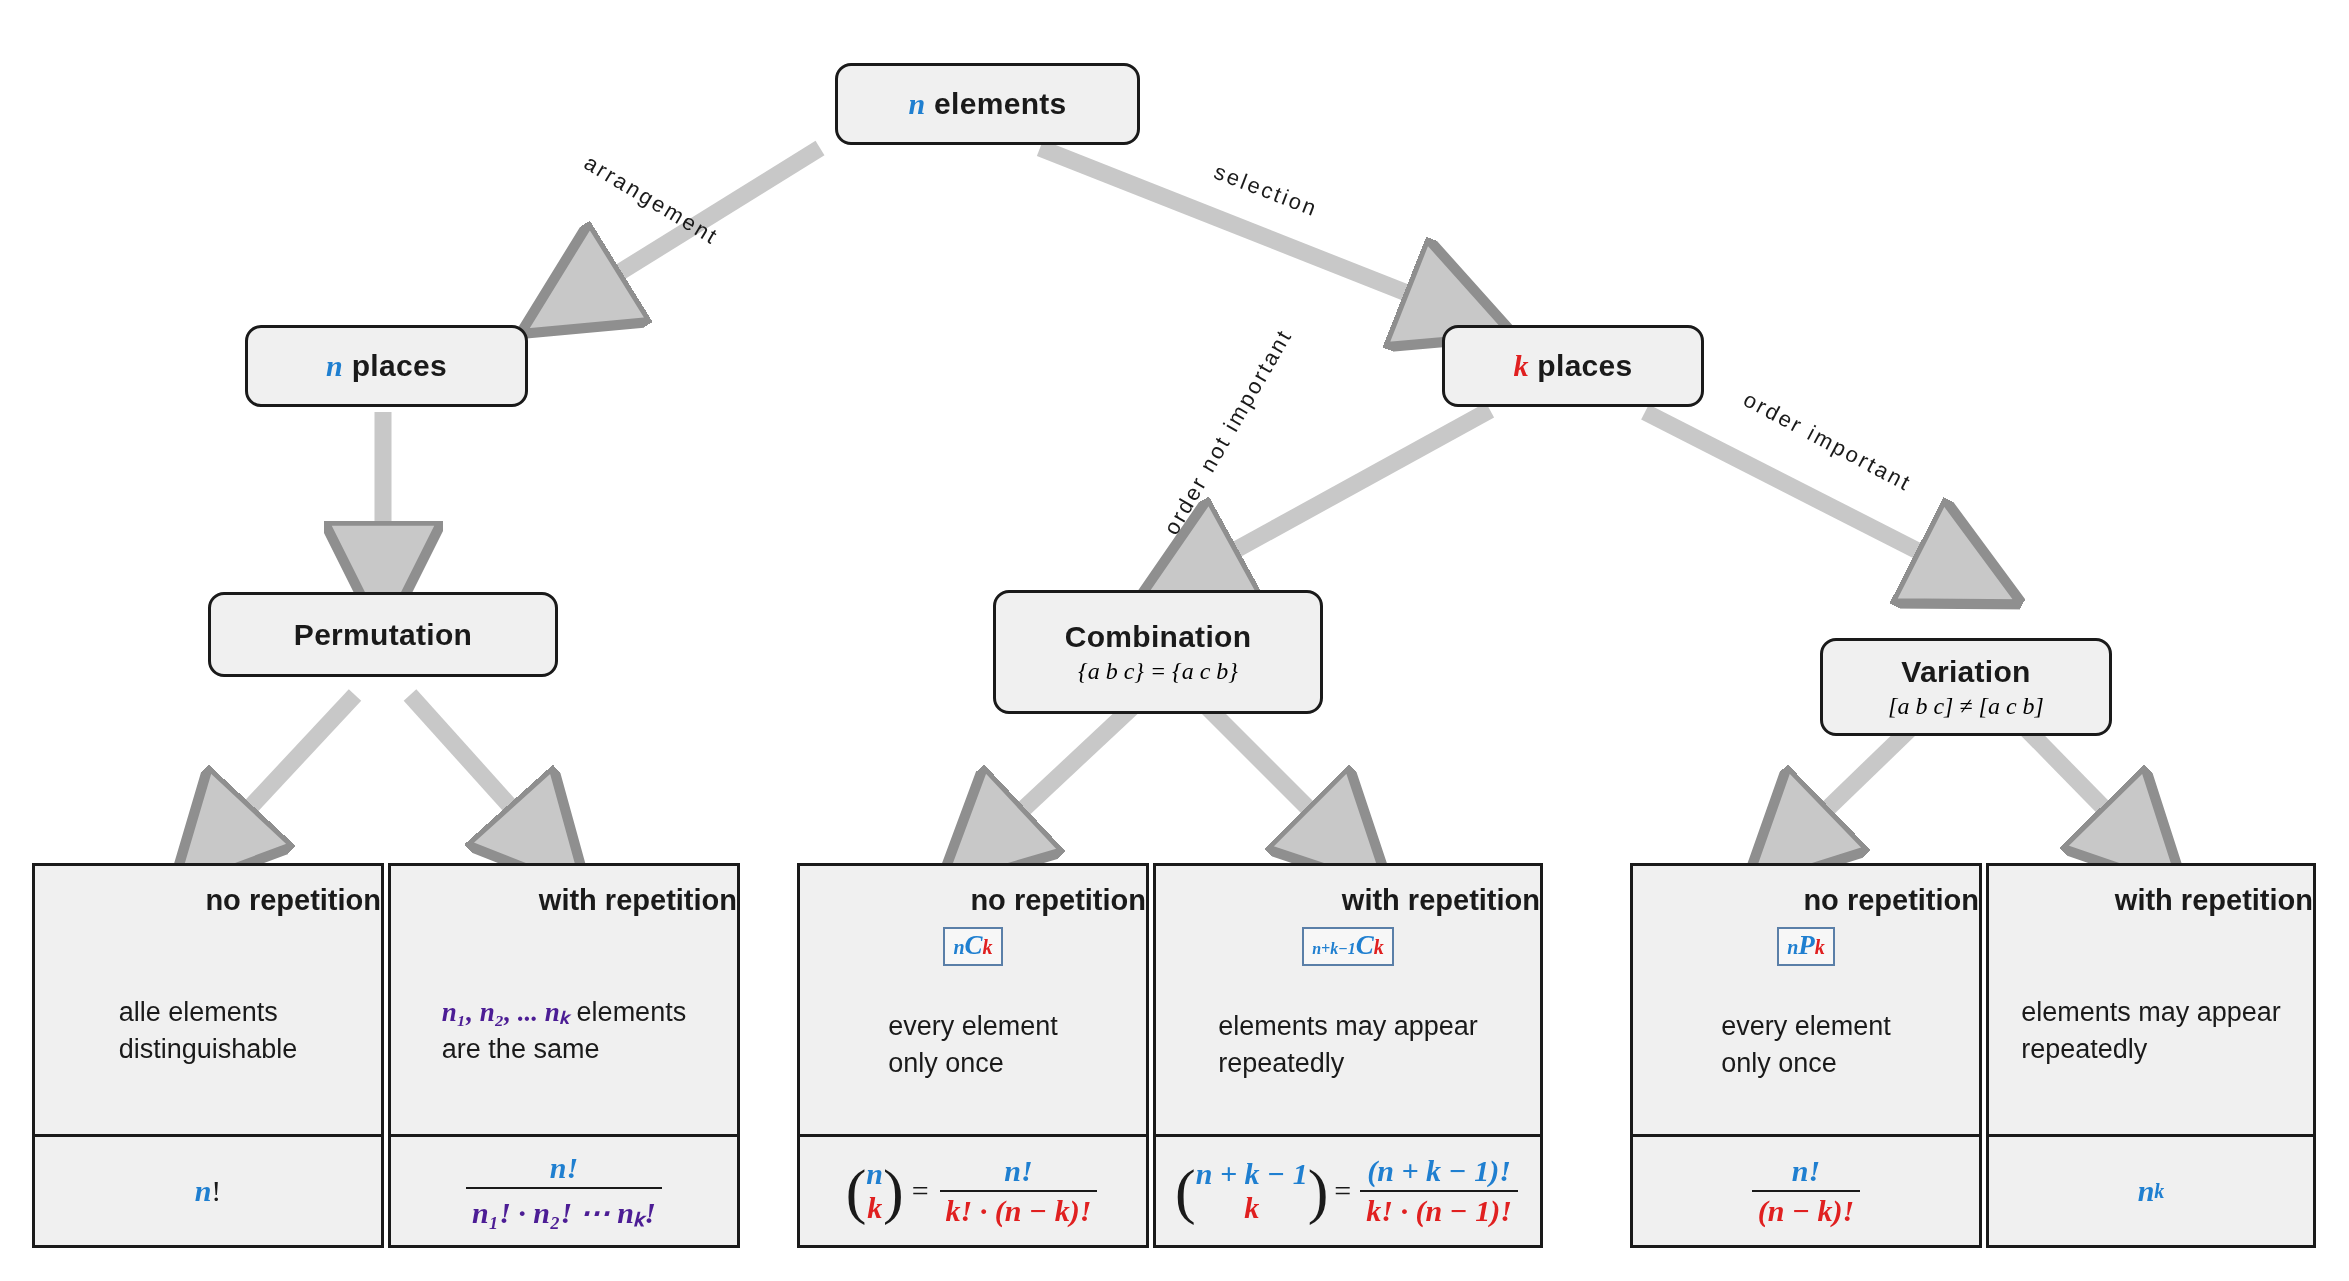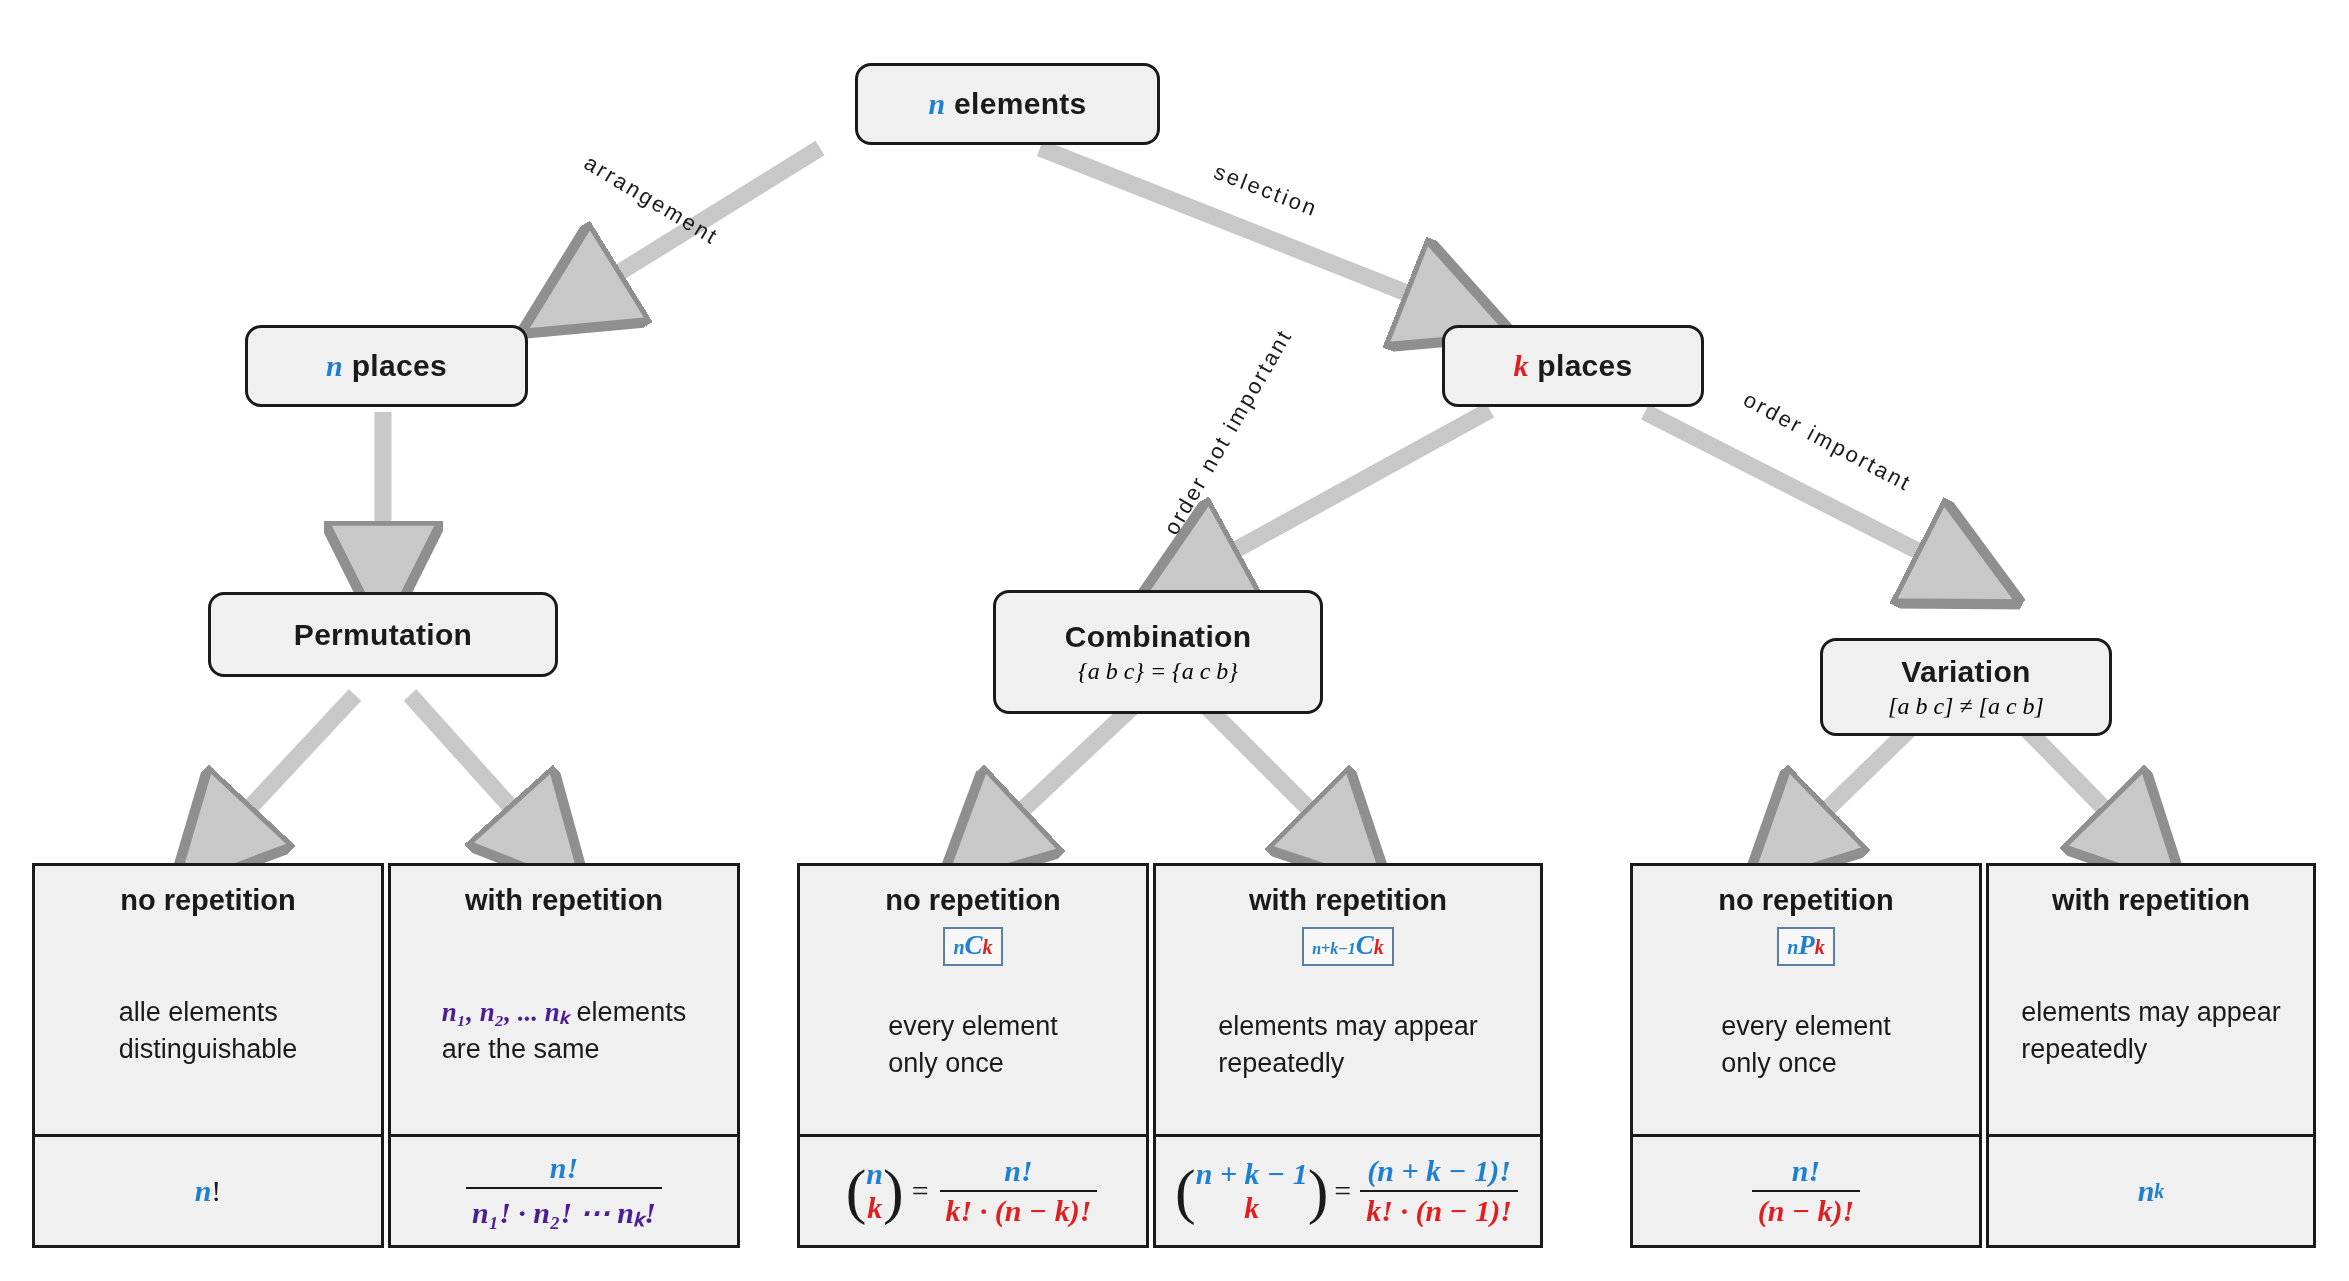--- a/index.html
+++ b/index.html
@@ -54,21 +54,21 @@
     position: absolute;
     box-sizing: border-box;
     background: #f0f0f0;
     border: 3px solid #1a1a1a;
     display: flex;
     flex-direction: column;
   }
   .leaf .leaf-top {
     flex: 0 0 auto;
     padding-top: 18px;
-    text-align: center;
+    text-align: right;
     font-size: 29px;
     font-weight: bold;
     color: #1a1a1a;
   }
   .leaf .leaf-sym {
     text-align: center;
     margin-top: 10px;
     min-height: 10px;
   }
   .leaf .leaf-sym .symbox {
@@ -173,21 +173,21 @@
       <path d="M 410 695 L 545 845" stroke="#c8c8c8" stroke-width="17" marker-end="url(#ah)"></path>
 
       <path d="M 1140 700 L 985 845" stroke="#c8c8c8" stroke-width="17" marker-end="url(#ah)"></path>
       <path d="M 1200 700 L 1345 845" stroke="#c8c8c8" stroke-width="17" marker-end="url(#ah)"></path>
 
       <path d="M 1940 700 L 1790 845" stroke="#c8c8c8" stroke-width="17" marker-end="url(#ah)"></path>
       <path d="M 1998 700 L 2140 845" stroke="#c8c8c8" stroke-width="17" marker-end="url(#ah)"></path>
     </g>
   </svg>
 
-  <div class="node" style="left:835px; top:63px; width:305px; height:82px;margin-left:20px;">
+  <div class="node" style="left:835px; top:63px; width:305px; height:82px;">
     <div class="title">
       <span class="mathit blue">n</span><span> elements</span>
     </div>
   </div>
 
   <div class="node" style="left:245px; top:325px; width:283px; height:82px;">
     <div class="title">
       <span class="mathit blue">n</span><span> places</span>
     </div>
   </div>

